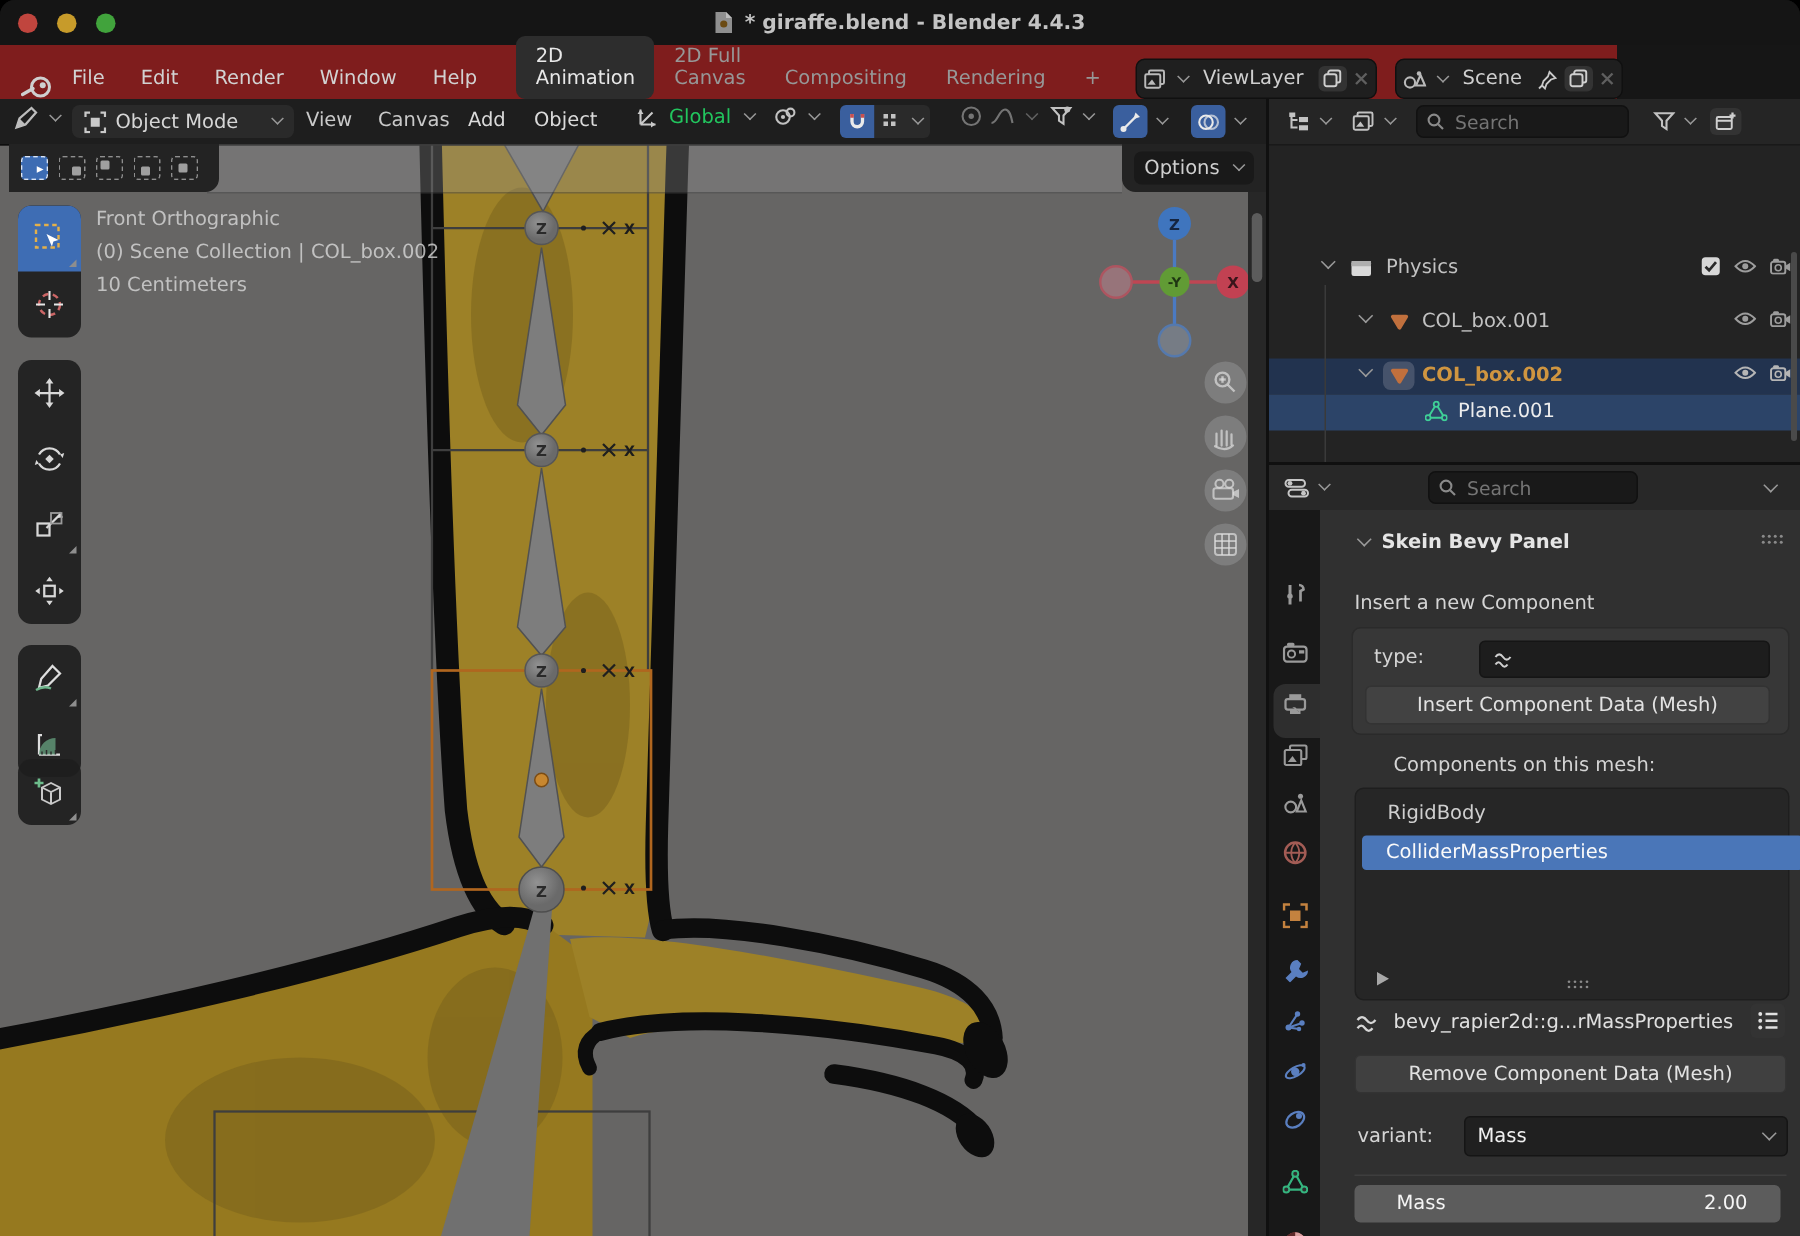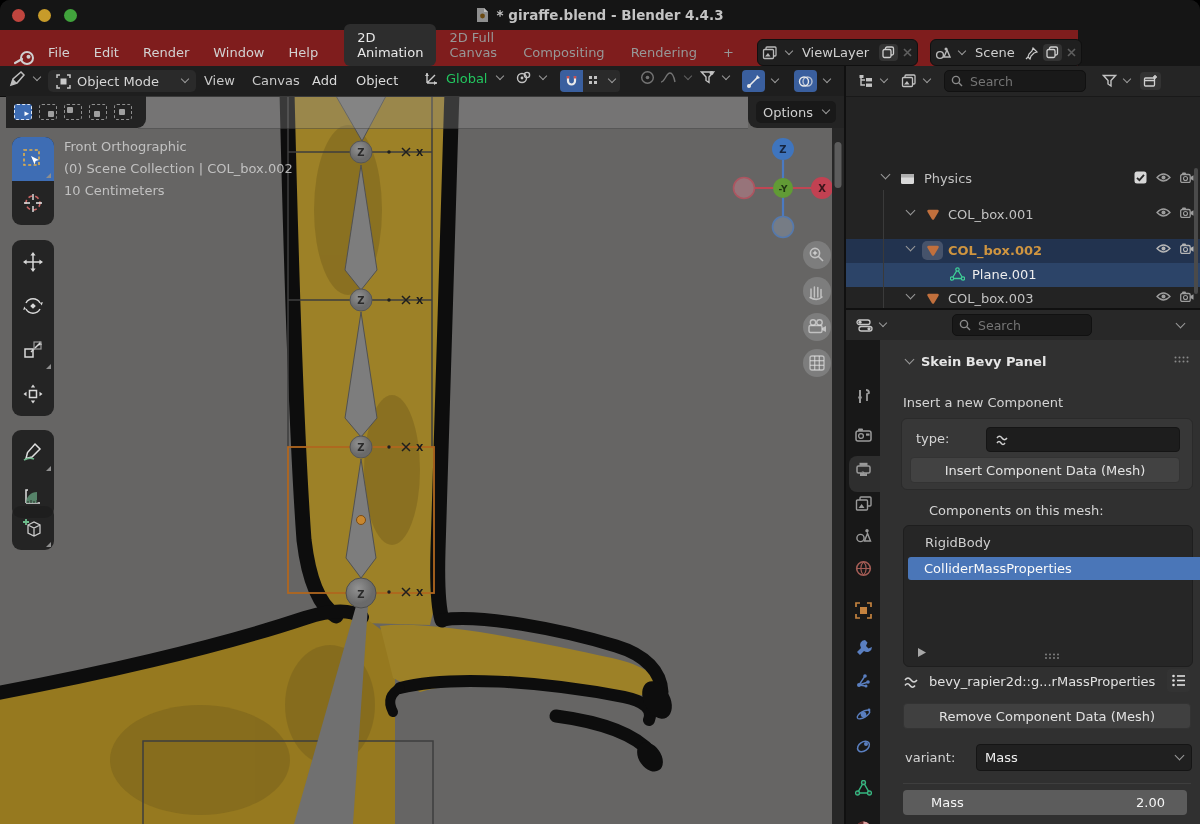--- a/index.html
+++ b/index.html
@@ -641,45 +641,20 @@
           <svg width="15" height="14" viewBox="0 0 15 14">
               <path d="M7.5,2.5 L13,11.5 L2,11.5 Z" fill="none" stroke="#3fd097" stroke-width="1.3"></path>
               <circle cx="7.5" cy="2.5" r="1.7" fill="#2c4468" stroke="#3fd097" stroke-width="1.2"></circle>
               <circle cx="13" cy="11.5" r="1.7" fill="#2c4468" stroke="#3fd097" stroke-width="1.2"></circle>
               <circle cx="2" cy="11.5" r="1.7" fill="#2c4468" stroke="#3fd097" stroke-width="1.2"></circle>
             </svg>
         </span>
         <span class="olabel" style="left:126px;color:#ededed;">Plane.001</span>
       </div>
 
-      <div class="orow" style="top:221px;">
-        <span class="chev" style="position:absolute;left:57px;top:8px;"></span>
-        <span style="position:absolute;left:80px;top:5px;">
-          <svg width="14" height="13" viewBox="0 0 14 13">
-              <path d="M2.5,3 L11.5,3 L7,10.5 Z" fill="#c1703d" stroke="#c1703d" stroke-width="2.5" stroke-linejoin="round"></path>
-            </svg>
-        </span>
-        <span class="olabel" style="left:102px;">COL_box.003</span>
-        <div class="oicons">
-          <span>
-              <svg width="15" height="11" viewBox="0 0 15 11">
-                <path d="M1,5.5 Q7.5,-1.5 14,5.5 Q7.5,12.5 1,5.5 Z" fill="none" stroke="#9d9d9d" stroke-width="1.3"></path>
-                <circle cx="7.5" cy="5.5" r="2" fill="#9d9d9d"></circle>
-              </svg>
-            </span>
-          <span>
-              <svg width="14" height="11" viewBox="0 0 14 11">
-                <rect x="0.7" y="2.5" width="9.5" height="8" rx="1.5" fill="none" stroke="#9d9d9d" stroke-width="1.3"></rect>
-                <circle cx="5.5" cy="6.5" r="2" fill="none" stroke="#9d9d9d" stroke-width="1.1"></circle>
-                <path d="M10.5,5 l3,-1.8 v5.6 l-3,-1.8" fill="#9d9d9d"></path>
-                <rect x="2" y="0.5" width="4" height="2" rx="1" fill="#9d9d9d"></rect>
-              </svg>
-            </span>
-        </div>
-      </div>
 
       <div class="abs" style="right:2px;top:102px;width:4px;height:126px;background:#4a4a4a;border-radius:2px;"></div>
     </div>
 
     <div class="abs" style="left:0;top:242px;width:354px;height:2px;background:#101010;"></div>
 
     <div class="abs" id="props">
       <div class="abs" id="props-header">
         <span class="row" style="margin-left:10px;gap:3px;">
           <svg width="17" height="15" viewBox="0 0 17 15">

